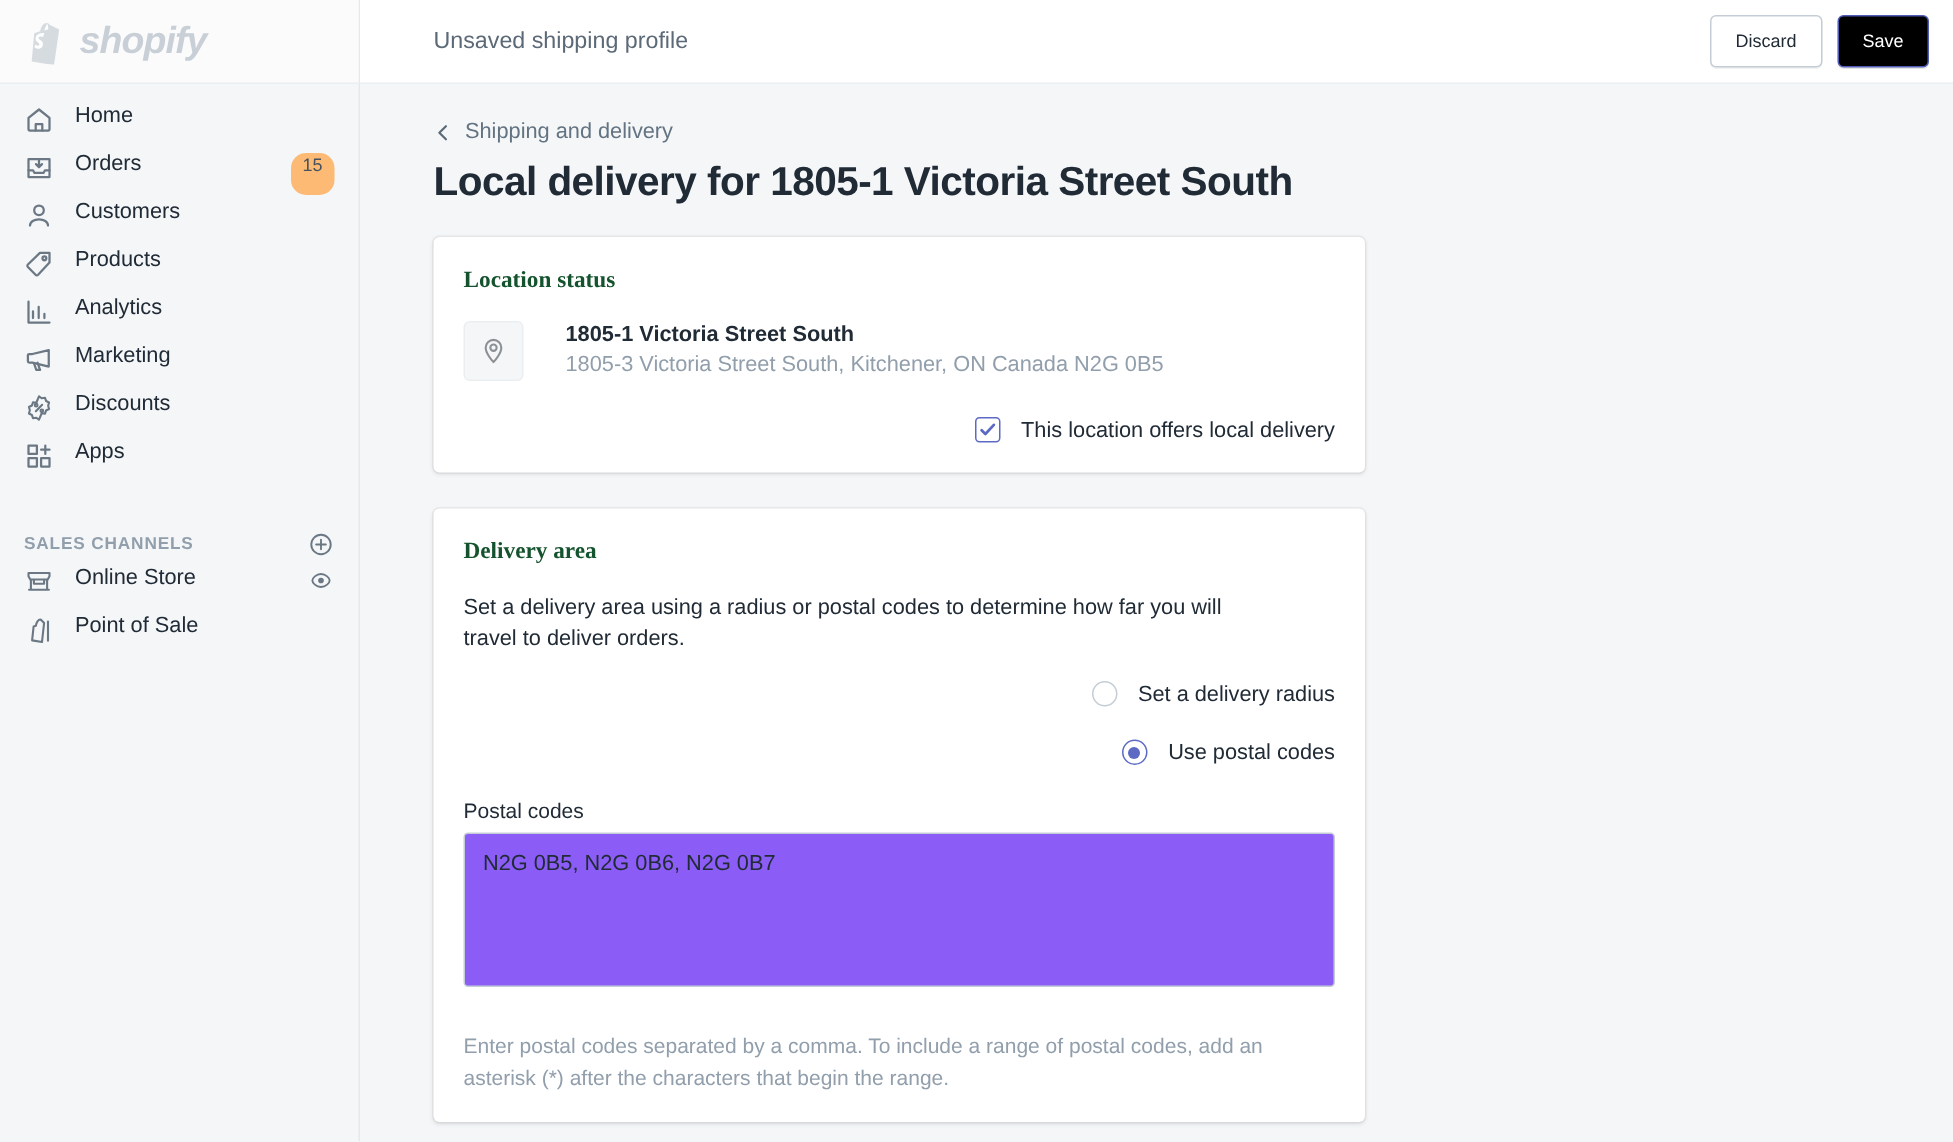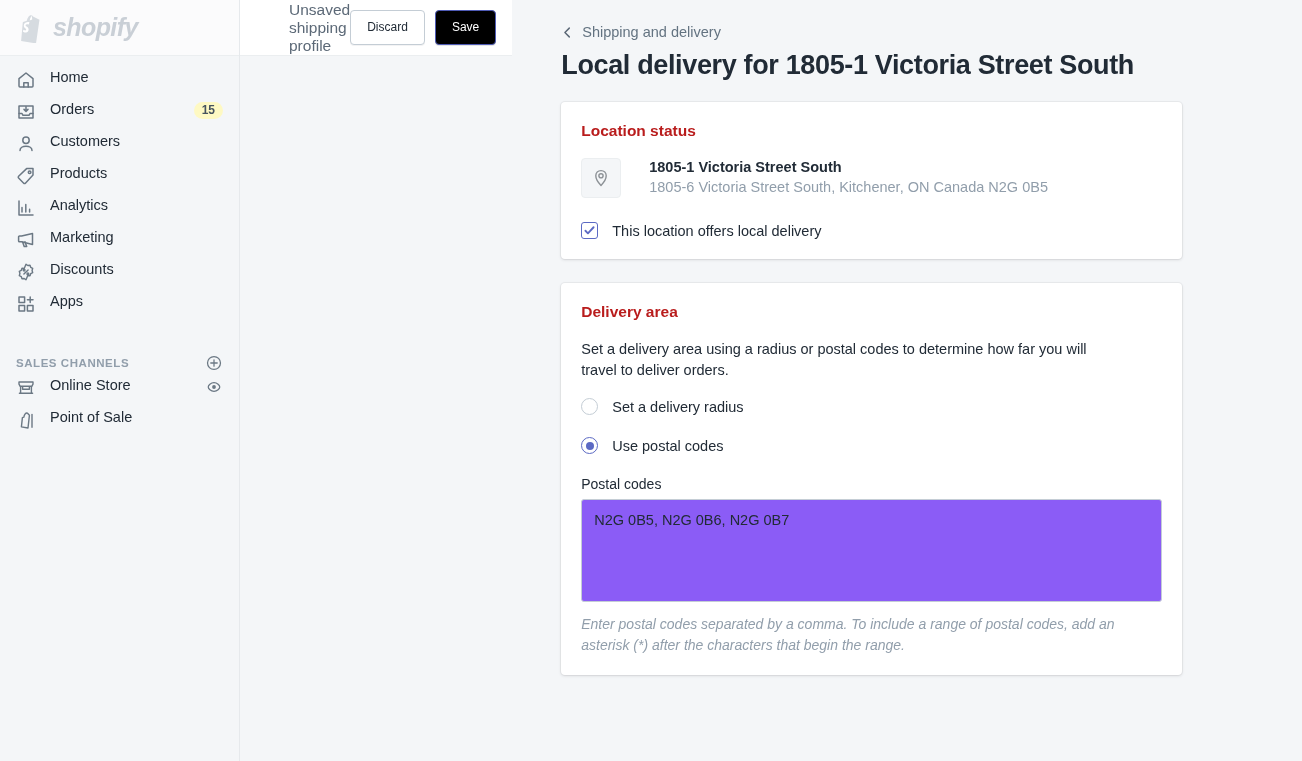--- a/index.html
+++ b/index.html
@@ -41,36 +41,36 @@
     border-radius: 3px;
     cursor: pointer;
   }
   .nav-ico { width: 20px; height: 20px; flex: 0 0 20px; margin-right: 14px; display:block; }
   .nav-label {
     font-size: 14.5px; color: #212b36; line-height: 1;
     flex: 1 1 auto;
   }
   .nav-badge {
     font-size: 12px; color: #46535e;
-    background: #fef9c3; border-radius: 10px;
-    padding: 2px 8px 3px; line-height: 1; font-weight: bold;
+    background: #fdba74; border-radius: 10px;
+    padding: 2px 8px 14px; line-height: 1;
   }
 
   .section-head {
     display: flex; align-items: center;
     margin: 28px 16px 6px 16px;
   }
   .section-title {
     font-size: 11.5px; font-weight: 600; letter-spacing: .55px;
     color: #919eab; text-transform: uppercase; flex: 1 1 auto;
   }
   .trail-ico { width: 18px; height: 18px; display:block; cursor:pointer; }
 
   
-  .main { flex: 1 1 auto; height: 761px; display: flex; min-width: 0; }
+  .main { flex: 1 1 auto; height: 761px; display: flex; flex-direction: column; min-width: 0; }
 
   .topbar {
     height: 56px; flex: 0 0 56px;
     background: #ffffff;
     border-bottom: 1px solid #ebeef0;
     display: flex; align-items: center;
     padding: 0 16px 0 49px;
   }
   .topbar-title {
     font-size: 15.5px; color: #5c6977; flex: 1 1 auto;
@@ -112,40 +112,41 @@
   }
 
   .card {
     width: 621px; background: #ffffff;
     border-radius: 4px;
     box-shadow: 0 0 0 1px rgba(63,63,68,.05), 0 1px 3px 0 rgba(63,63,68,.15);
     padding: 20px;
     margin-bottom: 24px;
   }
   .card-title {
-    font-size: 15.5px; font-weight: 600; color: #b91c1c;
+    font-size: 15.5px; font-weight: 600; color: #14532d;
     margin-bottom: 18px;
+    font-family: Liberation Serif, serif;
   }
   .card-desc {
     font-size: 14.5px; color: #212b36; line-height: 1.43;
     margin-bottom: 18px; max-width: 535px;
   }
 
   .loc-row { display: flex; align-items: center; gap: 28px; margin-bottom: 24px; }
   .loc-thumb {
     width: 40px; height: 40px; flex: 0 0 40px;
     background: #f4f6f8; border: 1px solid #ebeef0;
     border-radius: 4px;
     display: flex; align-items: center; justify-content: center;
   }
   .pin-ico { width: 20px; height: 20px; display:block; }
   .loc-name { font-size: 14.5px; font-weight: 700; color: #212b36; line-height: 1.35; }
   .loc-addr { font-size: 14.5px; color: #919eab; line-height: 1.35; }
 
-  .choice { display: flex; align-items: center; gap: 14px; cursor: pointer; margin-bottom: 12px; }
+  .choice { display: flex; align-items: center; gap: 14px; cursor: pointer; margin-bottom: 12px; justify-content: flex-end; }
   .choice:last-child { margin-bottom: 0; }
   .checkbox {
     width: 17px; height: 17px; flex: 0 0 17px;
     border-radius: 3px; background: #fff;
     border: 1.6px solid #5c6ac4;
     display: flex; align-items: center; justify-content: center;
   }
   .check-ico { width: 13px; height: 13px; display: block; }
   .choice-label { font-size: 14.5px; color: #212b36; }
 
@@ -168,21 +169,21 @@
     border: 1px solid #c4cdd5; border-radius: 3px;
     background: #8b5cf6;
     padding: 10px 12px;
     font-family: "Liberation Sans", sans-serif;
     font-size: 14.5px; color: #212b36;
     resize: none; outline: none;
     line-height: 1.4;
   }
   .help-text {
     font-size: 14px; color: #919eab; line-height: 1.45;
-    margin-top: 8px; max-width: 582px; font-style: italic;
+    margin-top: 24px; max-width: 582px;
   }
 </style>
 </head>
 <body>
 
 <div class="app">
 
   <aside class="sidebar">
 
     <div class="brand">
@@ -358,21 +359,21 @@
             <div class="loc-thumb">
               <span>
                 <svg class="pin-ico" viewBox="0 0 20 20" fill="none" stroke="#8c9196" stroke-width="1.4" stroke-linejoin="round" stroke-linecap="round">
                   <path d="M10 2.6c3 0 5.2 2.3 5.2 5.2 0 3.6-4 8.4-5.2 9.6-1.2-1.2-5.2-6-5.2-9.6 0-2.9 2.2-5.2 5.2-5.2z"></path>
                   <circle cx="10" cy="7.8" r="2.1"></circle>
                 </svg>
               </span>
             </div>
             <div>
               <div class="loc-name">1805-1 Victoria Street South</div>
-              <div class="loc-addr">1805-6 Victoria Street South, Kitchener, ON Canada N2G 0B5</div>
+              <div class="loc-addr">1805-3 Victoria Street South, Kitchener, ON Canada N2G 0B5</div>
             </div>
           </div>
 
           <label class="choice">
             <span class="checkbox">
               <span>
                 <svg class="check-ico" viewBox="0 0 14 14" fill="none" stroke="#5c6ac4" stroke-width="2" stroke-linecap="round" stroke-linejoin="round">
                   <path d="M2.6 7.3l2.7 2.7 6.1-6.5"></path>
                 </svg>
               </span>

